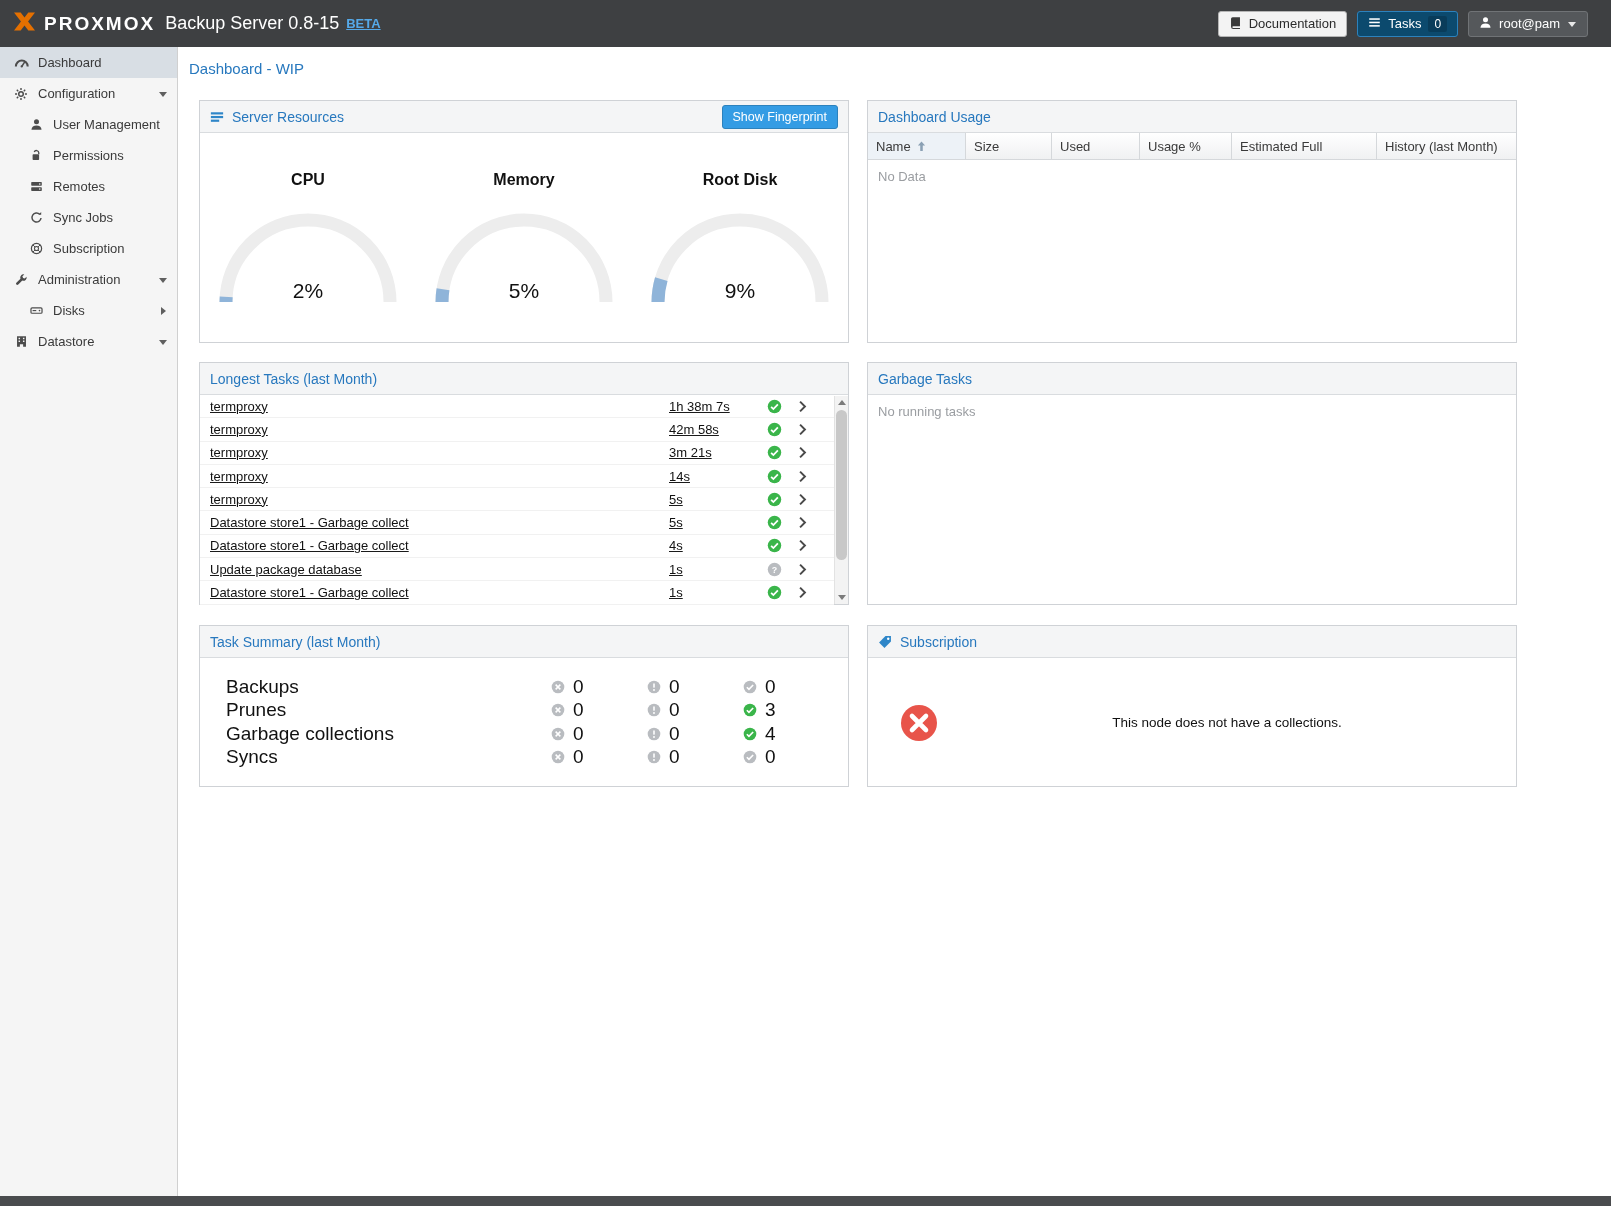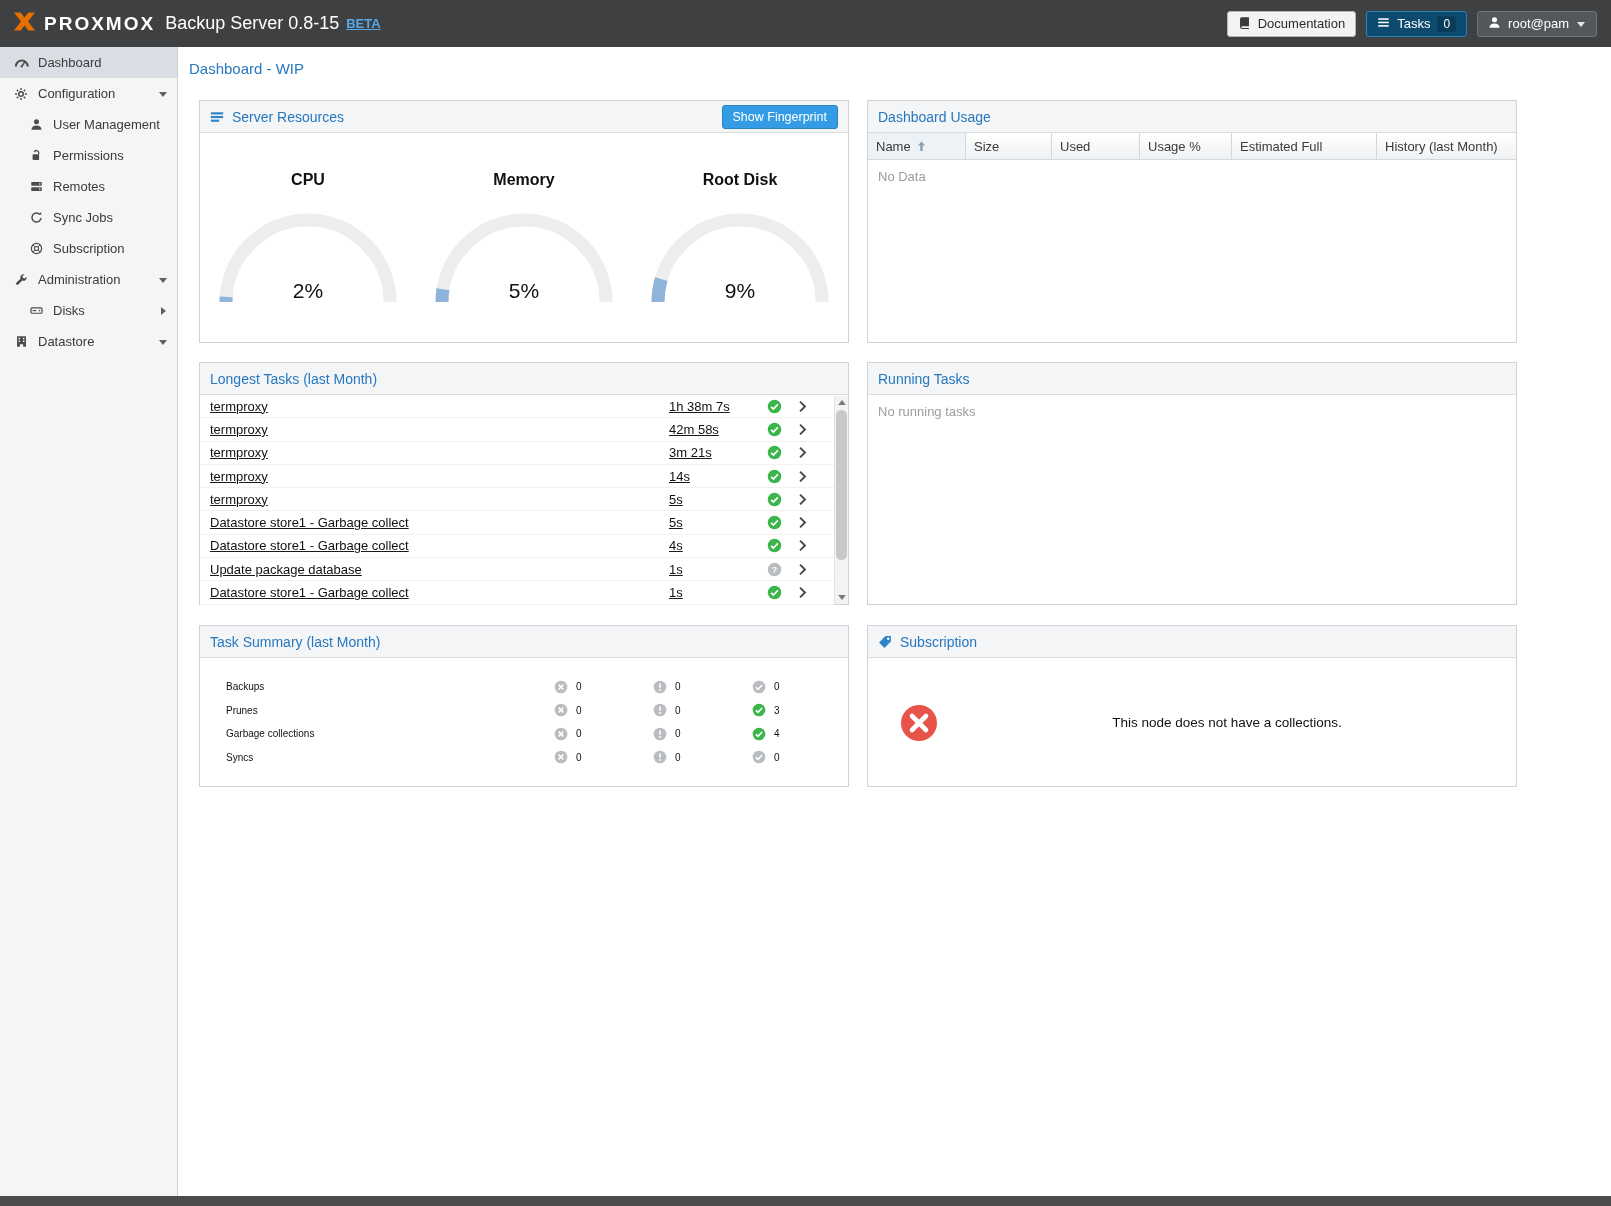--- a/index.html
+++ b/index.html
@@ -5,21 +5,21 @@
   * { box-sizing: border-box; margin: 0; padding: 0; }
   html,body { width: 1611px; height: 1206px; }
   body {
     position: relative; overflow: hidden; background: #fff;
     font-family: "Liberation Sans", sans-serif; color: #1a1a1a;
   }
   
   .topbar {
     position: absolute; top: 0; left: 0; right: 0; height: 47px;
     background: #3e4042; display: flex; align-items: center;
-    padding: 0 14px 0 12px; color: #fff;
+    padding: 0 23px 0 12px; color: #fff;
   }
   .logo { display: flex; align-items: center; gap: 7px; }
   .logo-text { font-weight: bold; font-size: 19px; letter-spacing: 2px; color: #fff; }
   .product { font-size: 18px; margin-left: 10px; color: #fff; }
   .beta { color: #55a9e8; font-size: 13px; font-weight: bold; margin-left: 7px; text-decoration: underline; cursor: pointer; }
   .top-right { margin-left: auto; display: flex; gap: 10px; align-items: center; }
   .btn {
     display: inline-flex; align-items: center; gap: 7px; height: 26px; padding: 0 10px;
     border-radius: 3px; font-size: 13px; cursor: pointer; border: 1px solid transparent;
     font-family: inherit; white-space: nowrap;
@@ -88,21 +88,21 @@
   .t-status { width: 20px; display: flex; justify-content: center; align-items: center; }
   .t-go { margin-left: 12px; display: flex; align-items: center; cursor: pointer; }
   .scrollbar { position: absolute; top: 33px; right: 0; bottom: 0; width: 14px; background: #f3f3f3; border-left: 1px solid #e2e2e2; }
   .sb-btn { position: absolute; left: 0; right: 0; height: 13px; display: flex; align-items: center; justify-content: center; cursor: pointer; }
   .sb-btn.up { top: 0; } .sb-btn.down { bottom: 0; }
   .tri-up   { width: 0; height: 0; border-left: 4px solid transparent; border-right: 4px solid transparent; border-bottom: 5px solid #7b7b7b; }
   .tri-down { width: 0; height: 0; border-left: 4px solid transparent; border-right: 4px solid transparent; border-top: 5px solid #7b7b7b; }
   .sb-thumb { position: absolute; left: 1px; right: 1px; top: 14px; height: 150px; background: #c8c8c8; border-radius: 6px; cursor: grab; }
   
   .summary-rows { padding-top: 17px; }
-  .sum-row { display: flex; align-items: center; height: 23.5px; padding-left: 26px; font-size: 10px; color: #111; justify-content: space-between; }
+  .sum-row { display: flex; align-items: center; height: 23.5px; padding-left: 26px; font-size: 19px; color: #111; }
   .sum-label { width: 325px; }
   .sum-cell { width: 96px; display: flex; align-items: center; gap: 8px; cursor: pointer; }
   .sum-cell .ic { display: inline-flex; align-items: center; }
   
   .sub-body { display: flex; align-items: center; height: 129px; }
   .sub-icon { margin-left: 32px; display: flex; }
   .sub-msg { flex: 1; text-align: center; font-size: 13.5px; color: #111; }
 </style>
 </head>
 <body>
@@ -490,21 +490,21 @@
         </div>
       <div class="sb-thumb"></div>
       <div class="sb-btn down">
           <span class="tri-down"></span>
         </div>
     </div>
   </section>
 
   <section class="panel p-running">
     <header class="panel-hd">
-      <h3 class="panel-title">Running Tasks</h3>
+      <h3 class="panel-title">Garbage Tasks</h3>
     </header>
     <div class="empty-text">No running tasks</div>
   </section>
 
   <section class="panel p-summary">
     <header class="panel-hd">
       <h3 class="panel-title">Task Summary (last Month)</h3>
     </header>
     <div class="summary-rows">
         <div class="sum-row">

